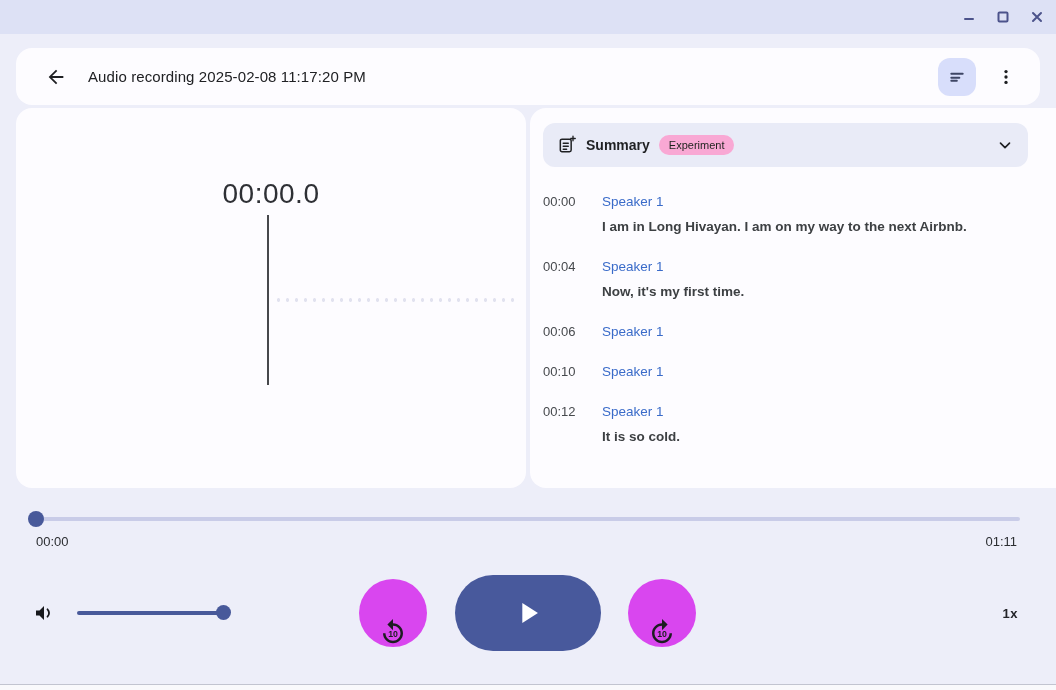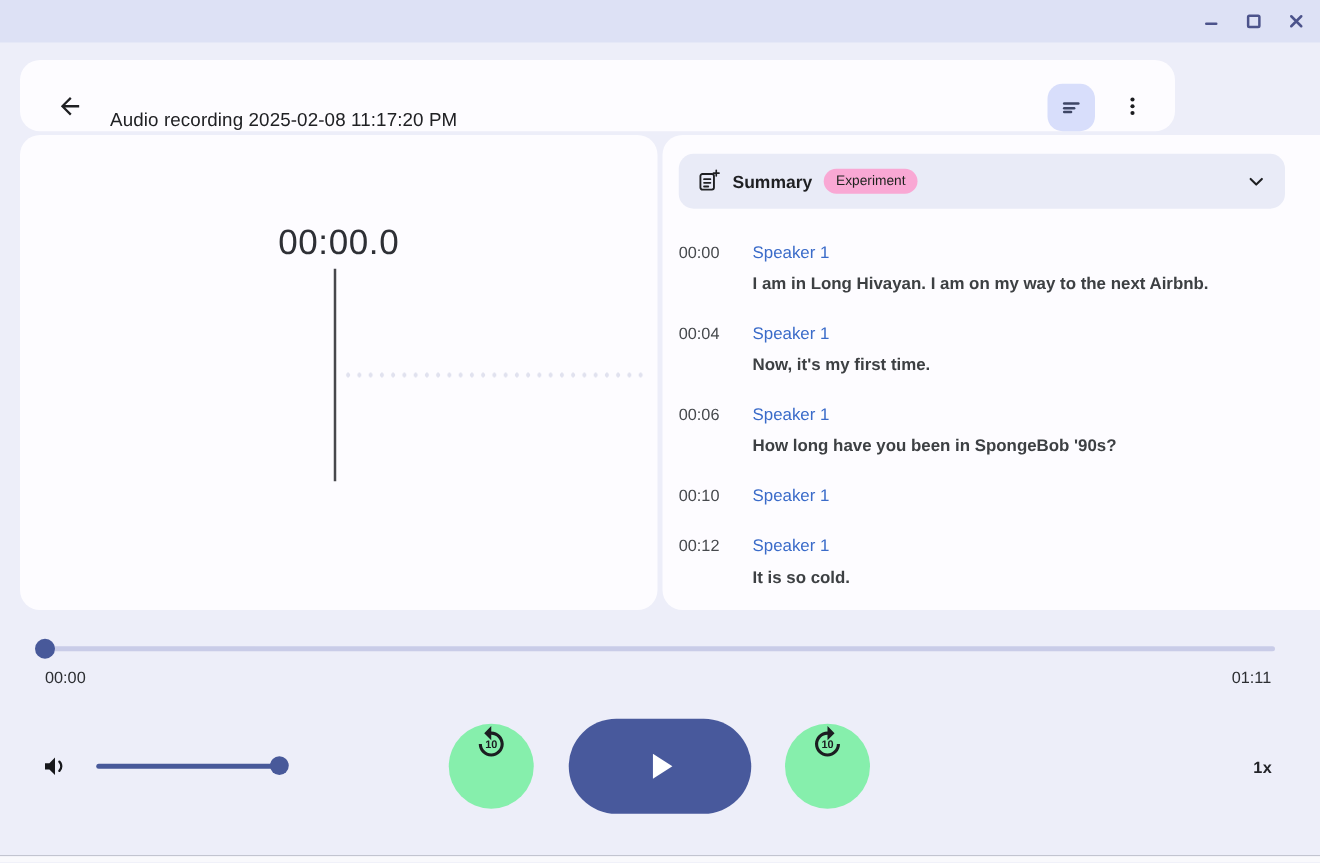--- a/index.html
+++ b/index.html
@@ -18,23 +18,23 @@
     gap: 8px; padding-right: 6px;
   }
   .winbtn {
     width: 26px; height: 26px; border: none; background: transparent;
     display: flex; align-items: center; justify-content: center; cursor: pointer;
   }
   .winbtn svg { display: block; }
 
   
   .header-card {
-    position: absolute; left: 16px; top: 48px; width: 924px; height: 57px;
+    position: absolute; left: 16px; top: 48px; width: 1024px; height: 57px;
     background: #fdfcff; border-radius: 16px;
-    display: flex; align-items: flex-end; padding: 0 14px 0 20px;
+    display: flex; align-items: center; padding: 0 14px 0 20px;
   }
   .icon-btn {
     border: none; background: transparent; cursor: pointer;
     width: 40px; height: 40px; border-radius: 50%;
     display: flex; align-items: center; justify-content: center; flex: 0 0 auto;
   }
   .page-title {
     margin-left: 12px; font-size: 15px; font-weight: 500; color: #202124;
     letter-spacing: .1px;
   }
@@ -116,22 +116,22 @@
   .volume-track {
     position: absolute; left: 77px; top: 611px; width: 147px; height: 4px;
     background: #48599a; border-radius: 2px; cursor: pointer;
   }
   .volume-thumb {
     position: absolute; left: 216px; top: 605px; width: 15px; height: 15px;
     border-radius: 50%; background: #48599a; cursor: pointer;
   }
   .skip-btn {
     position: absolute; top: 579px; width: 68px; height: 68px; border-radius: 50%;
-    border: none; background: #86efac; cursor: pointer;
-    display: flex; align-items: flex-start; justify-content: center;
+    border: none; background: #d946ef; cursor: pointer;
+    display: flex; align-items: flex-end; justify-content: center;
   }
   .skip-back { left: 359px; }
   .skip-fwd  { left: 628px; }
   .play-btn {
     position: absolute; left: 455px; top: 575px; width: 146px; height: 76px;
     border: none; border-radius: 38px; background: #48599c; cursor: pointer;
     display: flex; align-items: center; justify-content: center;
   }
   .speed-btn {
     position: absolute; right: 38px; top: 600px; height: 26px;
@@ -233,21 +233,20 @@
           <div class="body">
             <div class="spk">Speaker 1</div>
             <div class="txt">Now, it's my first time.</div>
           </div>
         </div>
 
         <div class="entry">
           <div class="ts">00:06</div>
           <div class="body">
             <div class="spk">Speaker 1</div>
-            <div class="txt">How long have you been in SpongeBob '90s?</div>
           </div>
         </div>
 
         <div class="entry">
           <div class="ts">00:10</div>
           <div class="body">
             <div class="spk">Speaker 1</div>
           </div>
         </div>
 

